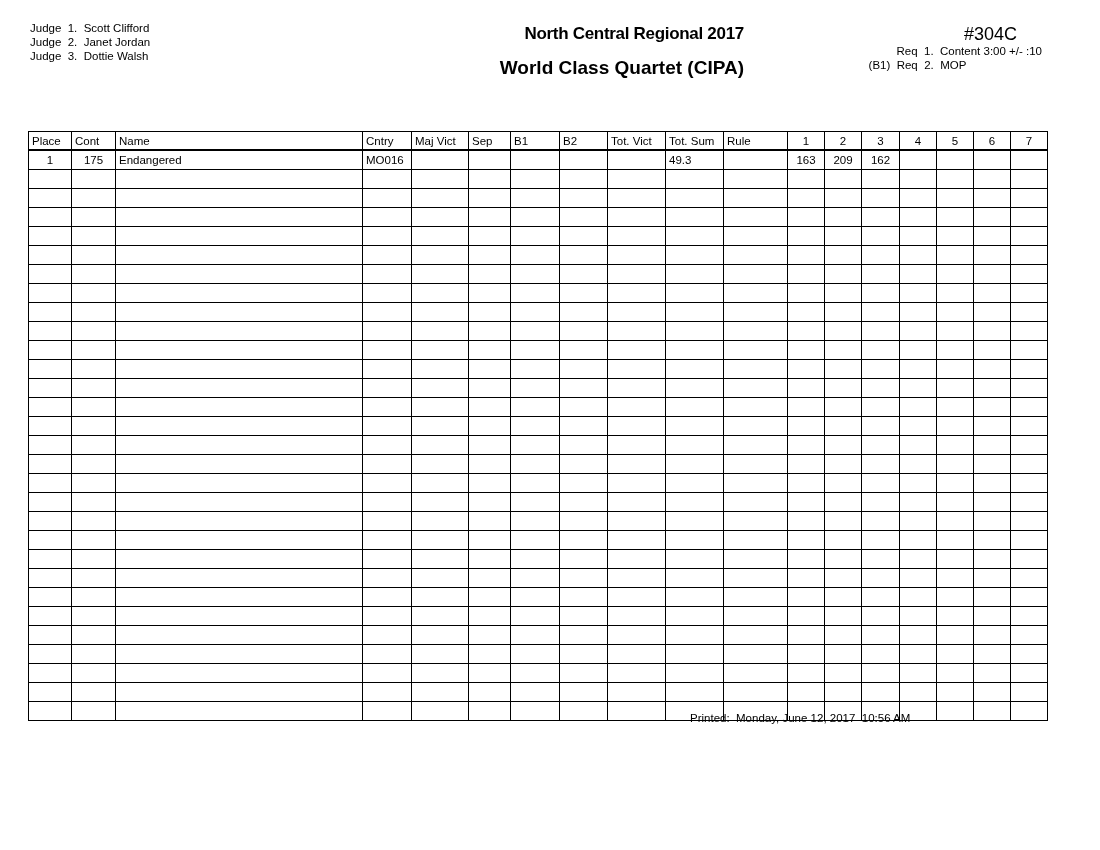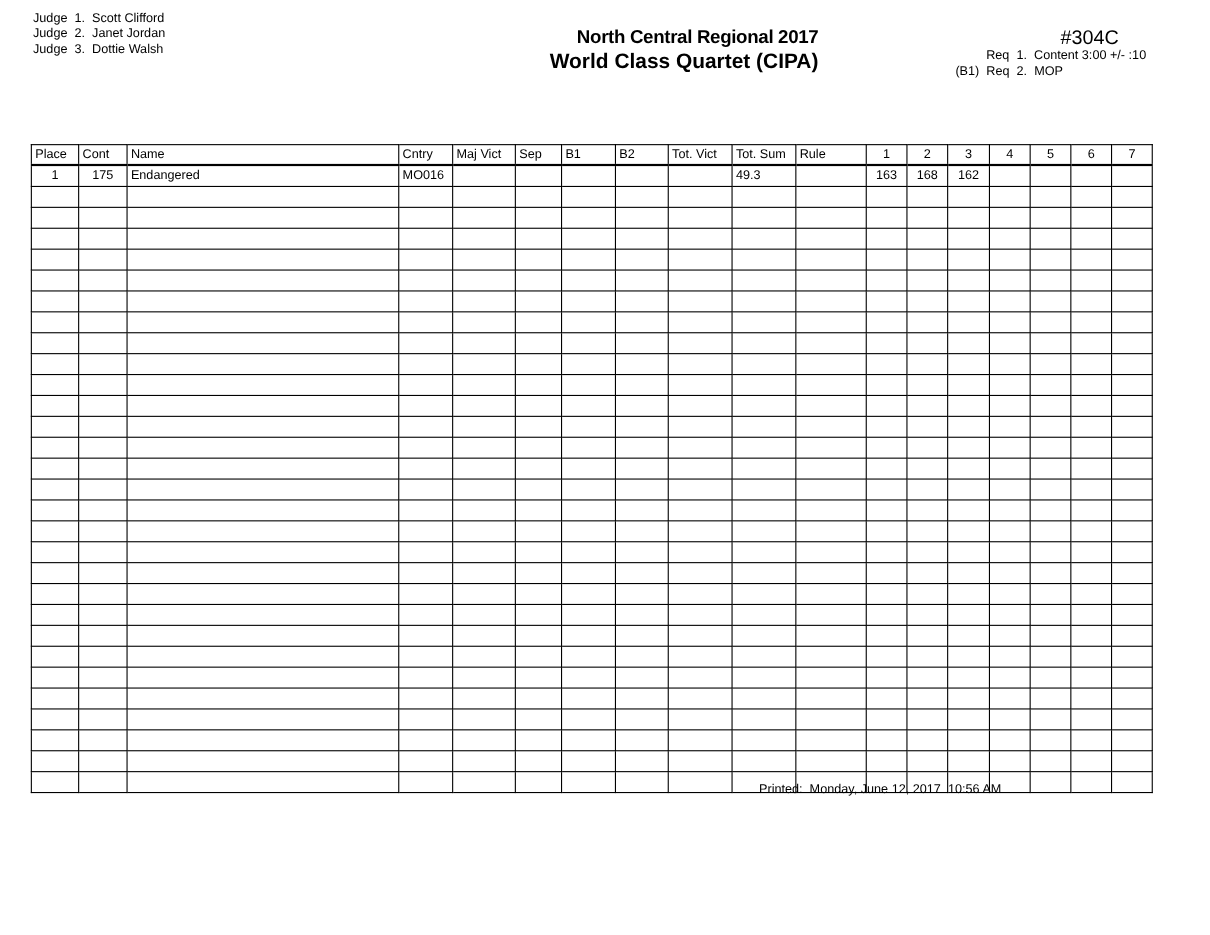--- a/index.html
+++ b/index.html
@@ -1,23 +1,23 @@
 <!DOCTYPE html>
 <html><head>
 <meta charset="utf-8">
 <style>
   html, body { margin: 0; padding: 0; background: #ffffff; }
   body { width: 1100px; height: 850px; position: relative; overflow: hidden;
          font-family: "Liberation Sans", sans-serif; color: #000; }
-  .judges { position: absolute; left: 30px; top: 10px; font-size: 11.5px; line-height: 14px; }
+  .judges { position: absolute; left: 30px; top: 21px; font-size: 11.5px; line-height: 14px; }
   .judges div { white-space: pre; }
   .center-head { position: absolute; left: 344px; width: 400px; top: 24px; text-align: right; }
   .t1 { font-size: 17px; font-weight: bold; line-height: 20px; letter-spacing: -0.3px; }
   .t2 { font-size: 15px; line-height: 18px; }
-  .t3 { font-size: 19px; font-weight: bold; line-height: 24px; margin-top: 1px; }
+  .t3 { font-size: 19px; font-weight: bold; line-height: 24px; margin-top: 12px; }
   .t4 { font-size: 17px; line-height: 22px; }
   .event-no { position: absolute; left: 964px; top: 24px; font-size: 18px; font-weight: normal; }
   .reqs { position: absolute; right: 58px; top: 44px; font-size: 11.5px; line-height: 14px; text-align: left; }
   .reqs div { white-space: pre; }
   .reqs .r1 { padding-left: 28px; }
   table.grid { position: absolute; left: 28px; top: 131px; border-collapse: collapse; table-layout: fixed;
                width: 1020px; font-size: 11.5px; }
   table.grid th, table.grid td { border: 1px solid #000; height: 18px; padding: 0 3px; white-space: nowrap; overflow: hidden; }
   table.grid th { font-weight: normal; text-align: left; height: 17px; border-bottom: 2px solid #000; }
   table.grid th.num { text-align: center; }
@@ -96,21 +96,21 @@
         <td>Endangered</td>
         <td>MO016</td>
         <td></td>
         <td></td>
         <td></td>
         <td></td>
         <td></td>
         <td class="pad">49.3</td>
         <td></td>
         <td class="c">163</td>
-        <td class="c">168</td>
+        <td class="c">209</td>
         <td class="c">162</td>
         <td class="c"></td>
         <td class="c"></td>
         <td class="c"></td>
         <td class="c"></td>
       </tr>
       <tr>
         <td></td>
         <td></td>
         <td></td>

